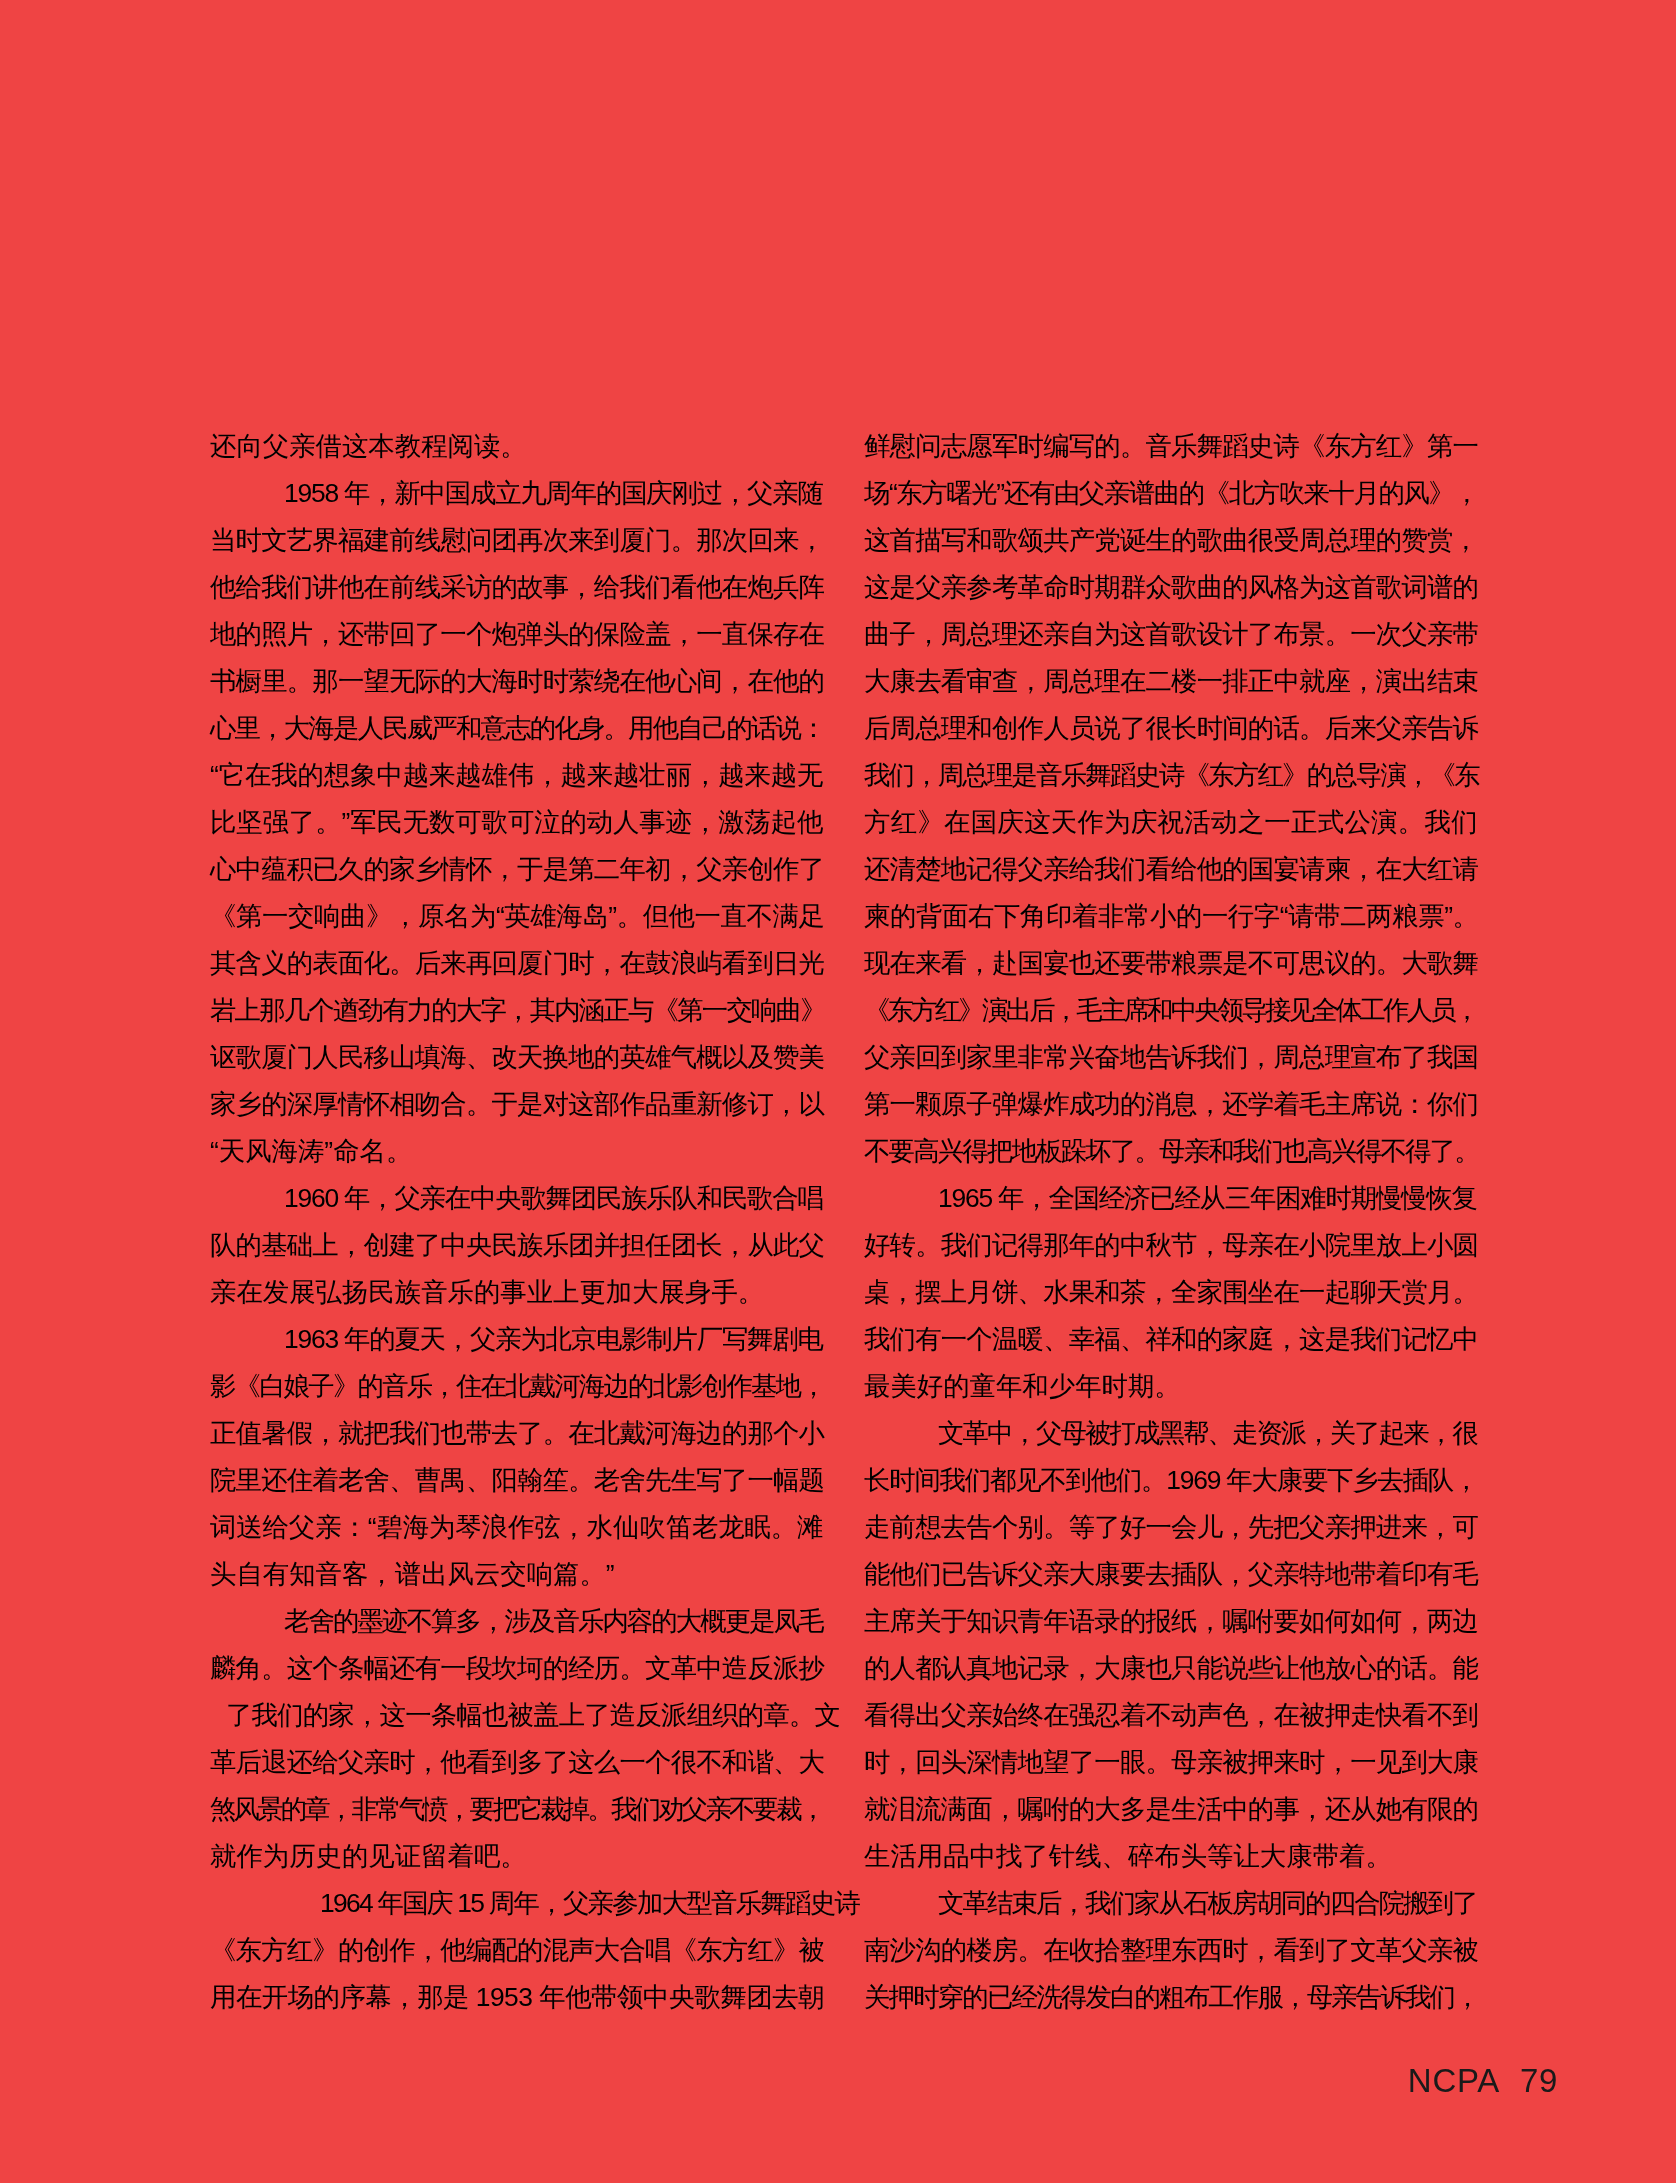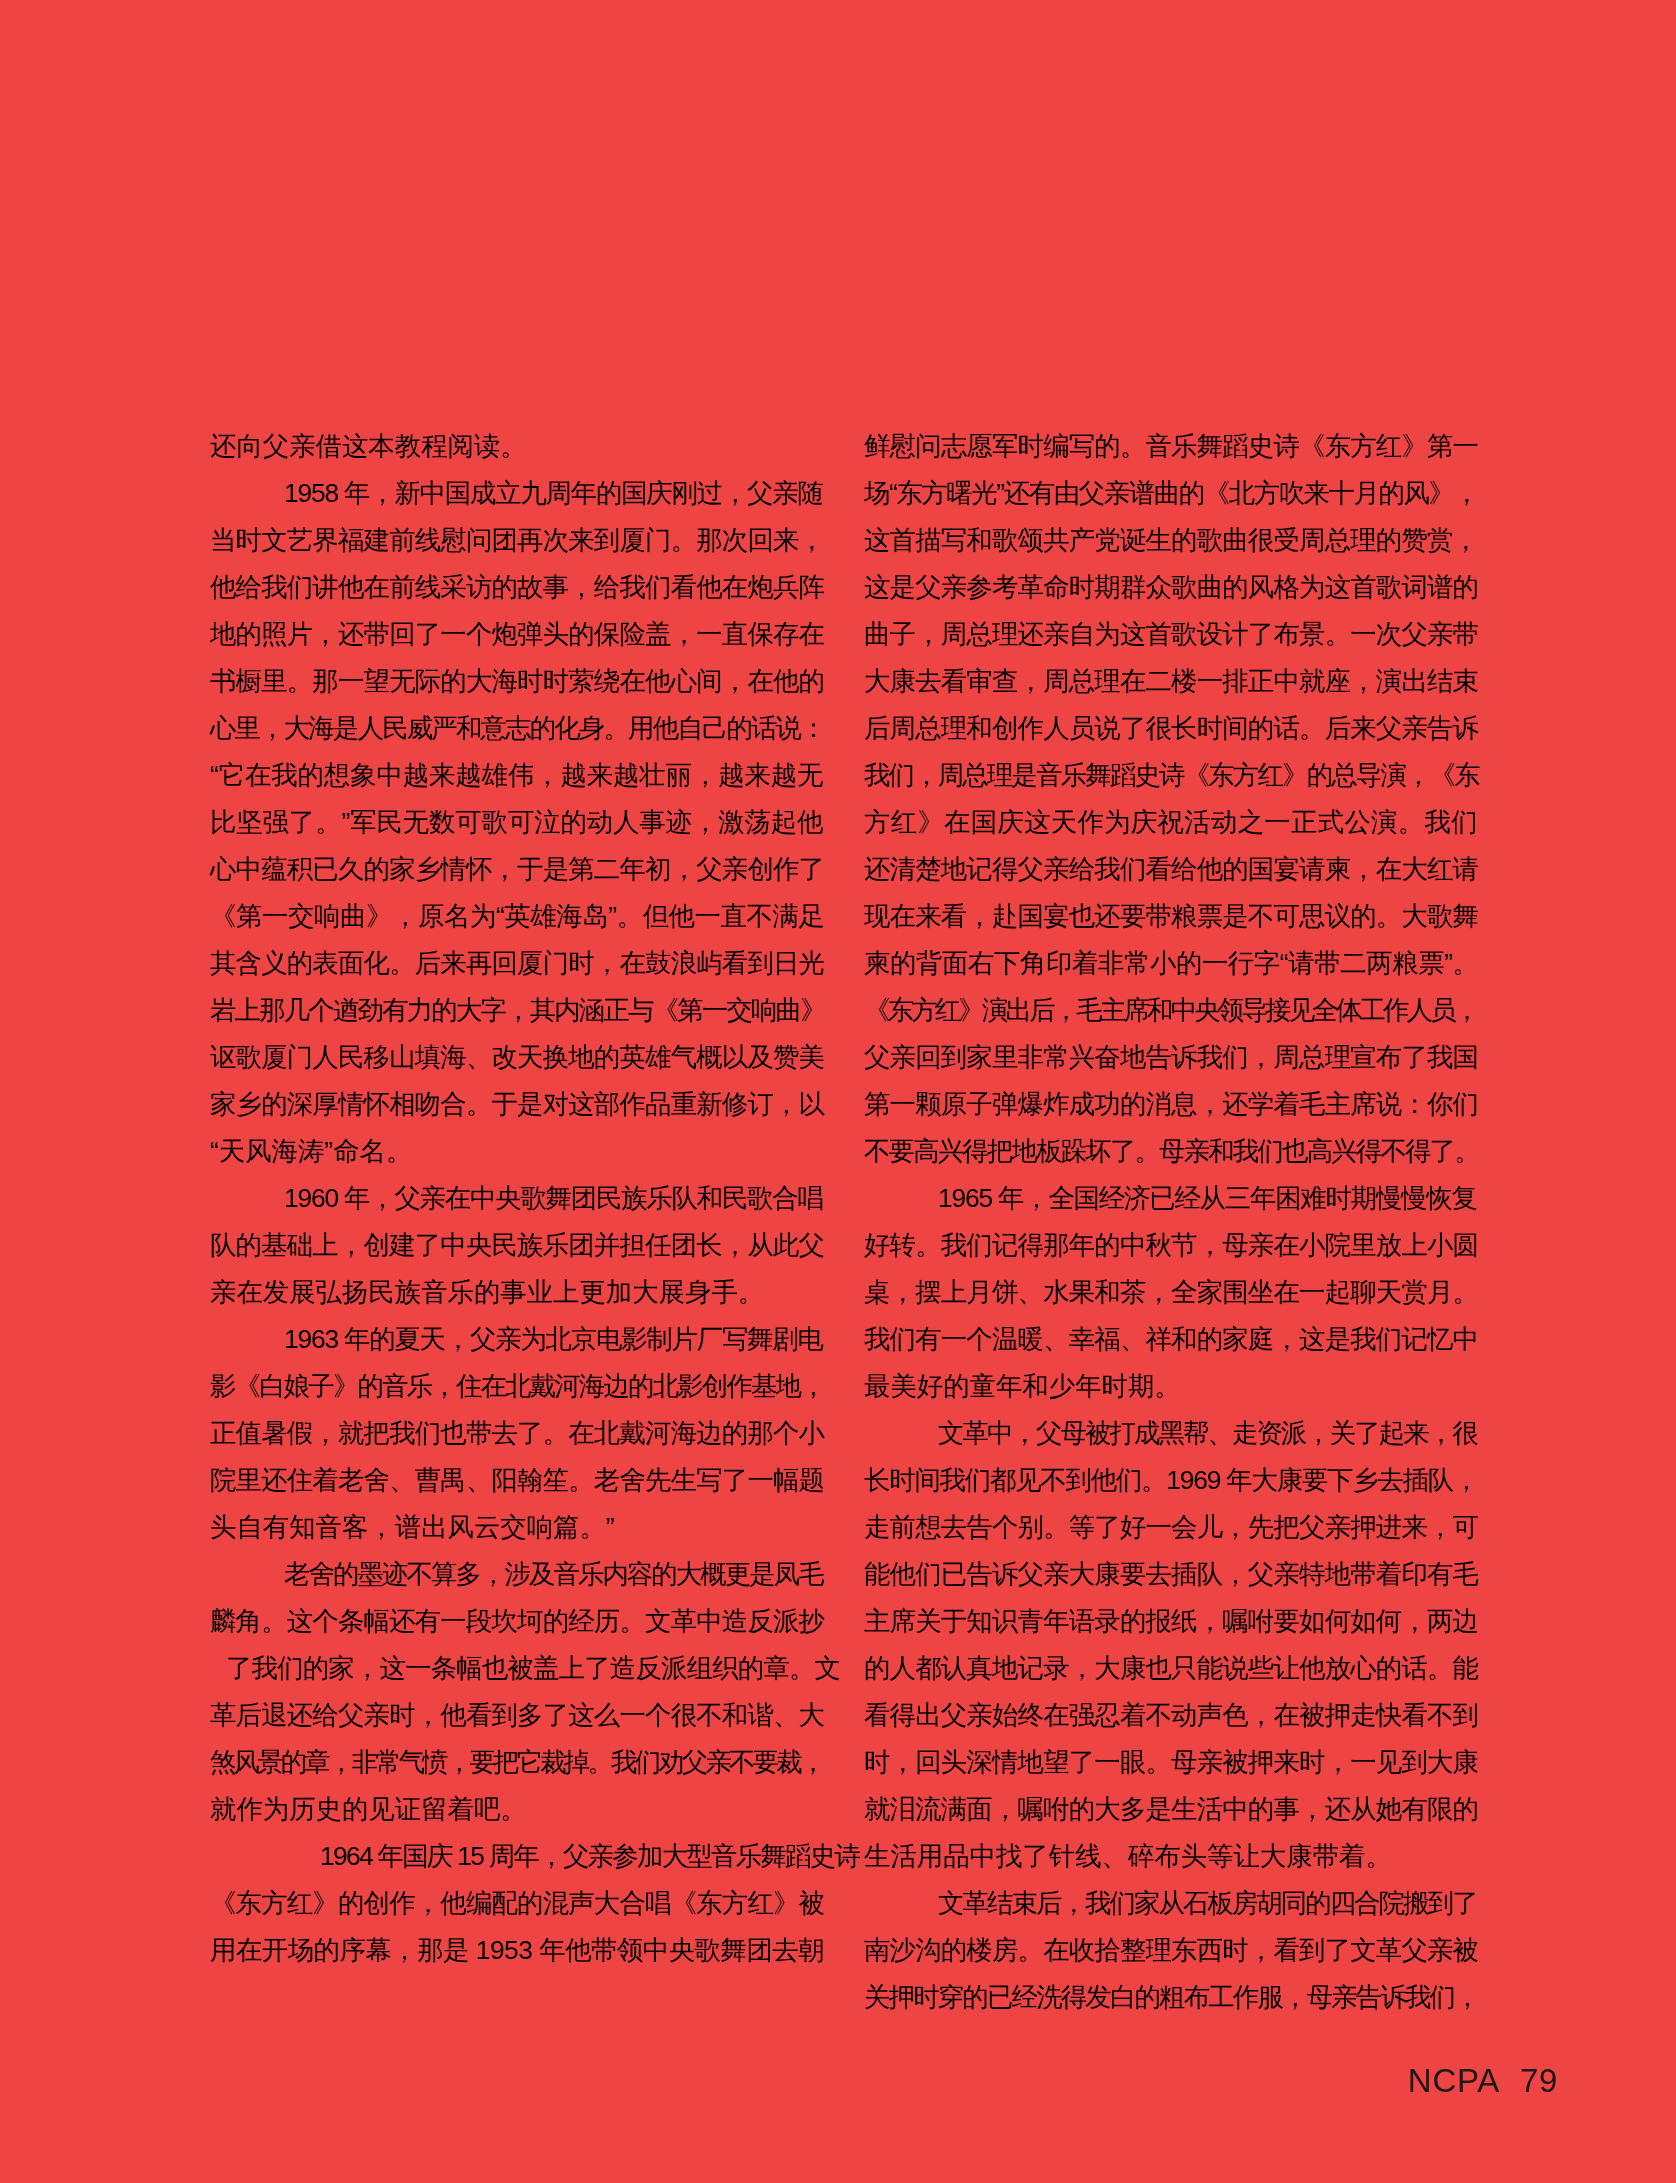--- a/index.html
+++ b/index.html
@@ -67,20 +67,21 @@
       <div class="line"><span style="letter-spacing: -0.8px;">讴歌厦门人民移山填海、改天换地的英雄气概以及赞美</span></div>
       <div class="line"><span style="letter-spacing: -0.8px;">家乡的深厚情怀相吻合。于是对这部作品重新修订，以</span></div>
       <div class="line pend"><span style="letter-spacing: 0px;">“天风海涛”命名。</span></div>
       <div class="line pstart"><span style="letter-spacing: -1.2px;">1960 年，父亲在中央歌舞团民族乐队和民歌合唱</span></div>
       <div class="line"><span style="letter-spacing: -0.8px;">队的基础上，创建了中央民族乐团并担任团长，从此父</span></div>
       <div class="line pend"><span style="letter-spacing: 0px;">亲在发展弘扬民族音乐的事业上更加大展身手。</span></div>
       <div class="line pstart"><span style="letter-spacing: -1.2px;">1963 年的夏天，父亲为北京电影制片厂写舞剧电</span></div>
       <div class="line"><span style="letter-spacing: -1.8px;">影《白娘子》的音乐，住在北戴河海边的北影创作基地，</span></div>
       <div class="line"><span style="letter-spacing: -0.8px;">正值暑假，就把我们也带去了。在北戴河海边的那个小</span></div>
       <div class="line"><span style="letter-spacing: -0.8px;">院里还住着老舍、曹禺、阳翰笙。老舍先生写了一幅题</span></div>
+      <div class="line"><span style="letter-spacing: -0.1px;">词送给父亲：“碧海为琴浪作弦，水仙吹笛老龙眠。滩</span></div>
       <div class="line pend"><span style="letter-spacing: 0px;">头自有知音客，谱出风云交响篇。”</span></div>
       <div class="line pstart"><span style="letter-spacing: -1.9px;">老舍的墨迹不算多，涉及音乐内容的大概更是凤毛</span></div>
       <div class="line"><span style="letter-spacing: -0.8px;">麟角。这个条幅还有一段坎坷的经历。文革中造反派抄</span></div>
       <div class="line"><span style="letter-spacing: -0.8px; margin-left: 16px;">了我们的家，这一条幅也被盖上了造反派组织的章。文</span></div>
       <div class="line"><span style="letter-spacing: -0.8px;">革后退还给父亲时，他看到多了这么一个很不和谐、大</span></div>
       <div class="line"><span style="letter-spacing: -2.8px;">煞风景的章，非常气愤，要把它裁掉。我们劝父亲不要裁，</span></div>
       <div class="line pend"><span style="letter-spacing: 0px;">就作为历史的见证留着吧。</span></div>
       <div class="line pstart"><span style="letter-spacing: -1.7px; margin-left: 36px;">1964 年国庆 15 周年，父亲参加大型音乐舞蹈史诗</span></div>
       <div class="line"><span style="letter-spacing: -0.8px;">《东方红》的创作，他编配的混声大合唱《东方红》被</span></div>
       <div class="line"><span style="letter-spacing: -0.5px;">用在开场的序幕，那是 1953 年他带领中央歌舞团去朝</span></div>
@@ -89,22 +90,22 @@
       <div class="line"><span style="letter-spacing: -0.8px;">鲜慰问志愿军时编写的。音乐舞蹈史诗《东方红》第一</span></div>
       <div class="line"><span style="letter-spacing: -1.4px;">场“东方曙光”还有由父亲谱曲的《北方吹来十月的风》，</span></div>
       <div class="line"><span style="letter-spacing: -0.8px;">这首描写和歌颂共产党诞生的歌曲很受周总理的赞赏，</span></div>
       <div class="line"><span style="letter-spacing: -0.8px;">这是父亲参考革命时期群众歌曲的风格为这首歌词谱的</span></div>
       <div class="line"><span style="letter-spacing: -0.8px;">曲子，周总理还亲自为这首歌设计了布景。一次父亲带</span></div>
       <div class="line"><span style="letter-spacing: -0.8px;">大康去看审查，周总理在二楼一排正中就座，演出结束</span></div>
       <div class="line"><span style="letter-spacing: -0.8px;">后周总理和创作人员说了很长时间的话。后来父亲告诉</span></div>
       <div class="line"><span style="letter-spacing: -1.8px;">我们，周总理是音乐舞蹈史诗《东方红》的总导演，《东</span></div>
       <div class="line"><span style="letter-spacing: 0.3px;">方红》在国庆这天作为庆祝活动之一正式公演。我们</span></div>
       <div class="line"><span style="letter-spacing: -0.8px;">还清楚地记得父亲给我们看给他的国宴请柬，在大红请</span></div>
+      <div class="line"><span style="letter-spacing: -0.4px;">柬的背面右下角印着非常小的一行字“请带二两粮票”。</span></div>
       <div class="line"><span style="letter-spacing: -0.8px;">现在来看，赴国宴也还要带粮票是不可思议的。大歌舞</span></div>
-      <div class="line"><span style="letter-spacing: -0.4px;">柬的背面右下角印着非常小的一行字“请带二两粮票”。</span></div>
       <div class="line"><span style="letter-spacing: -2.8px;">《东方红》演出后，毛主席和中央领导接见全体工作人员，</span></div>
       <div class="line"><span style="letter-spacing: -0.8px;">父亲回到家里非常兴奋地告诉我们，周总理宣布了我国</span></div>
       <div class="line"><span style="letter-spacing: -0.8px;">第一颗原子弹爆炸成功的消息，还学着毛主席说：你们</span></div>
       <div class="line pend"><span style="letter-spacing: -1.8px;">不要高兴得把地板跺坏了。母亲和我们也高兴得不得了。</span></div>
       <div class="line pstart"><span style="letter-spacing: -1.2px;">1965 年，全国经济已经从三年困难时期慢慢恢复</span></div>
       <div class="line"><span style="letter-spacing: -0.8px;">好转。我们记得那年的中秋节，母亲在小院里放上小圆</span></div>
       <div class="line"><span style="letter-spacing: -0.8px;">桌，摆上月饼、水果和茶，全家围坐在一起聊天赏月。</span></div>
       <div class="line"><span style="letter-spacing: -0.8px;">我们有一个温暖、幸福、祥和的家庭，这是我们记忆中</span></div>
       <div class="line pend"><span style="letter-spacing: 0px;">最美好的童年和少年时期。</span></div>
       <div class="line pstart"><span style="letter-spacing: -1.9px;">文革中，父母被打成黑帮、走资派，关了起来，很</span></div>

